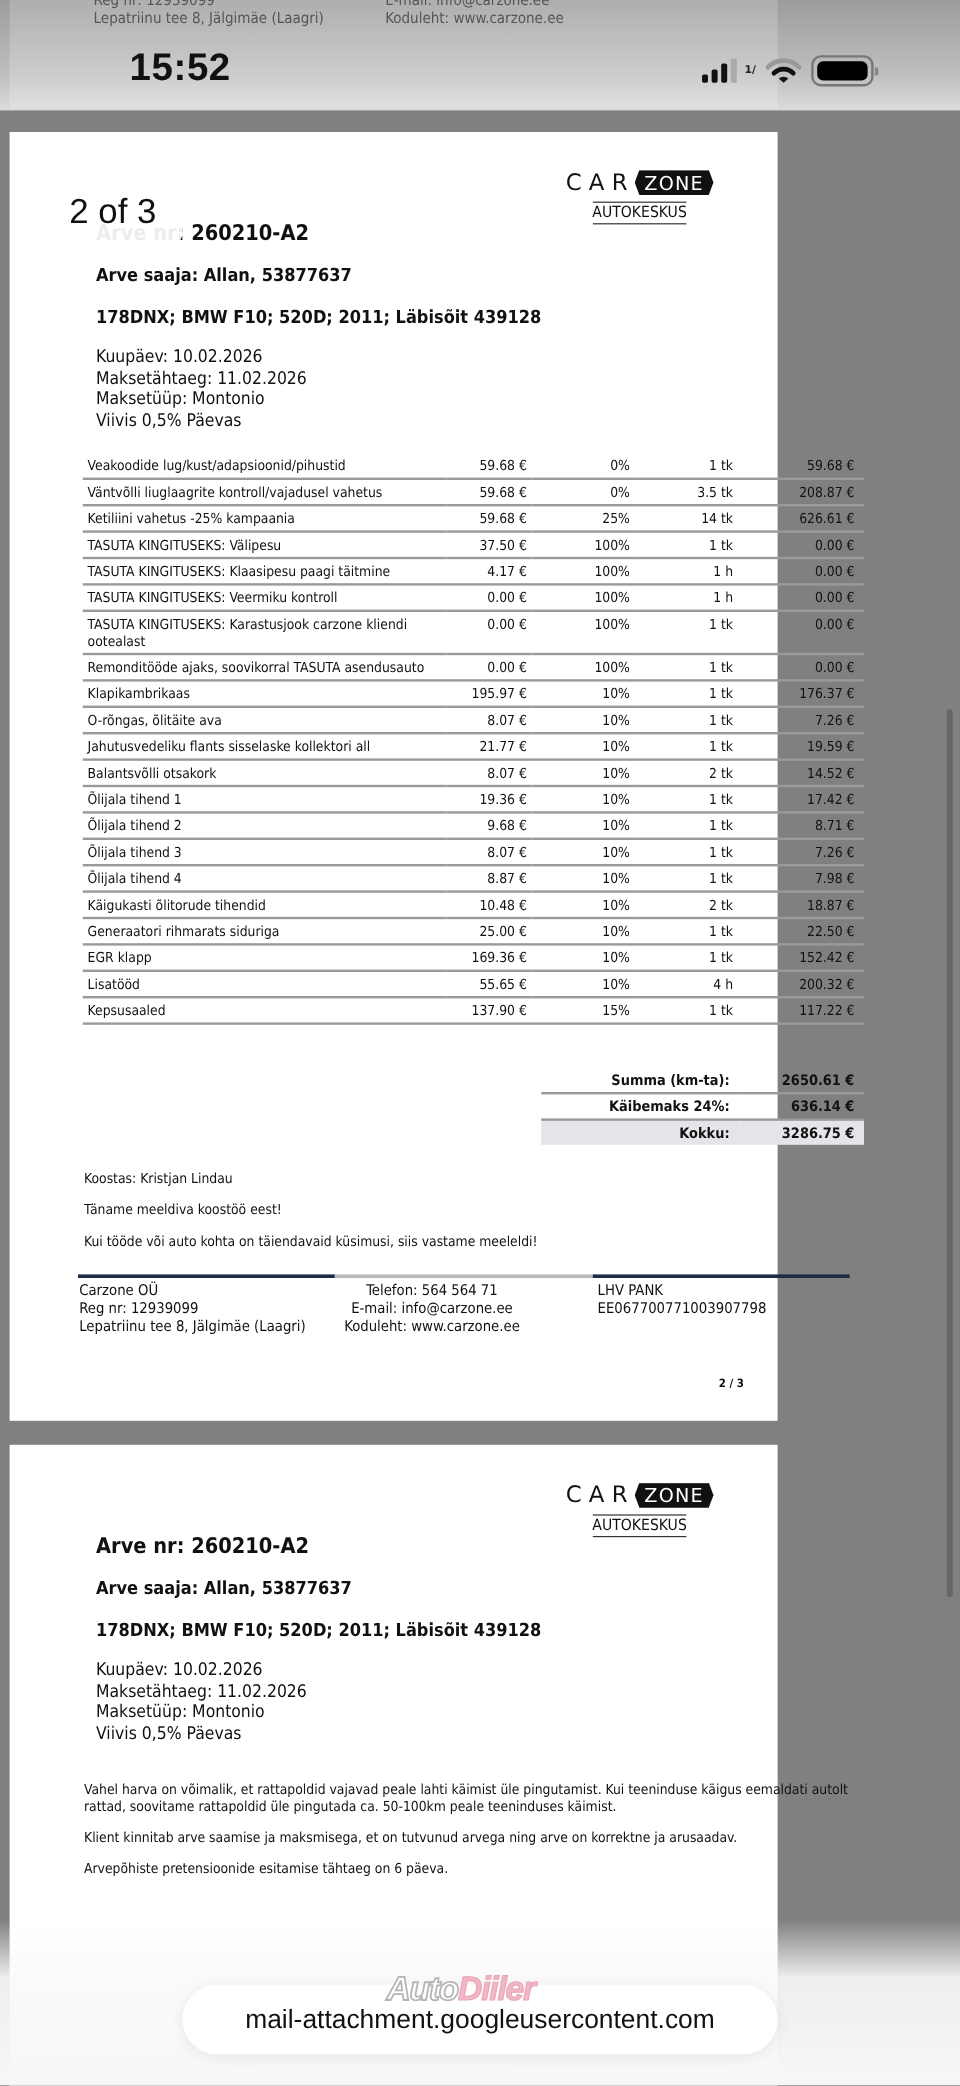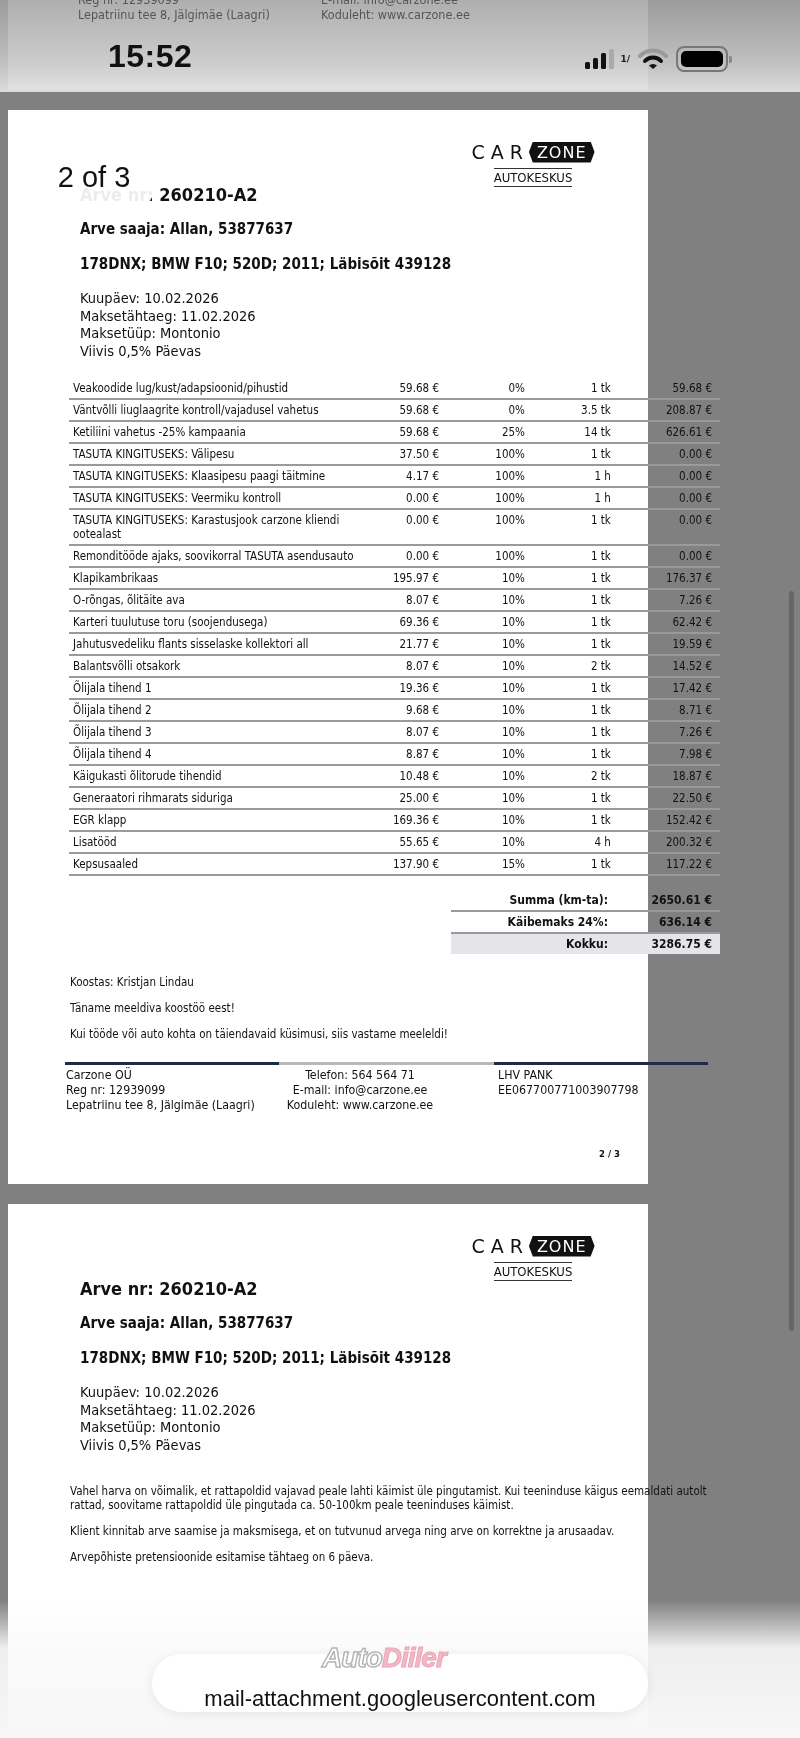--- a/index.html
+++ b/index.html
@@ -76,21 +76,21 @@
   .footer.col2 { left: 262px; width: 180px; text-align: center; }
   .footer.col3 { left: 490px; }
   .pageno { position: absolute; top: 1038px; left: 591px; font-size: 9.5px; font-weight: bold; font-family: "DejaVu Sans Condensed", "DejaVu Sans", sans-serif; }
 
   .scrollbar { position: absolute; left: 789px; top: 591px; width: 5px; height: 740px; background: #666; border-radius: 3px; z-index: 4; }
 
   
   .urlbar-fade { position: absolute; left: 0; top: 1600px; width: 800px; height: 138px;
     background: linear-gradient(to bottom, rgba(255,255,255,0), rgba(250,250,250,0.9) 35%, #f7f7f7); z-index: 6; }
   .urlbar { position: absolute; left: 152px; top: 1654px; width: 496px; height: 58px; background: #fff; border-radius: 29px;
-    box-shadow: 0 2px 12px rgba(0,0,0,0.08); z-index: 7; display: flex; align-items: flex-end; justify-content: center;
+    box-shadow: 0 2px 12px rgba(0,0,0,0.08); z-index: 7; display: flex; align-items: center; justify-content: center;
     font-family: "Liberation Sans", sans-serif; font-size: 22px; color: #111; }
   .watermark { position: absolute; left: 322px; top: 1642px; z-index: 8; font-family: "Liberation Sans", sans-serif; font-weight: bold; font-style: italic; font-size: 28px; letter-spacing: -1px; }
   .watermark .w1 { color: #fff; -webkit-text-stroke: 1.5px #b5b5b5; }
   .watermark .w2 { color: #f2b8c6; -webkit-text-stroke: 1px #eaa6b6; }
 </style>
 </head>
 <body>
 
 <div class="page" id="page-prev"></div>
 
@@ -210,27 +210,20 @@
           <td class="total">176.37 €</td>
         </tr>
         <tr>
           <td class="desc">O-rõngas, õlitäite ava</td>
           <td class="price">8.07 €</td>
           <td class="disc">10%</td>
           <td class="qty">1 tk</td>
           <td class="total">7.26 €</td>
         </tr>
         <tr>
-          <td class="desc">Karteri tuulutuse toru (soojendusega)</td>
-          <td class="price">69.36 €</td>
-          <td class="disc">10%</td>
-          <td class="qty">1 tk</td>
-          <td class="total">62.42 €</td>
-        </tr>
-        <tr>
           <td class="desc">Jahutusvedeliku flants sisselaske kollektori all</td>
           <td class="price">21.77 €</td>
           <td class="disc">10%</td>
           <td class="qty">1 tk</td>
           <td class="total">19.59 €</td>
         </tr>
         <tr>
           <td class="desc">Balantsvõlli otsakork</td>
           <td class="price">8.07 €</td>
           <td class="disc">10%</td>

